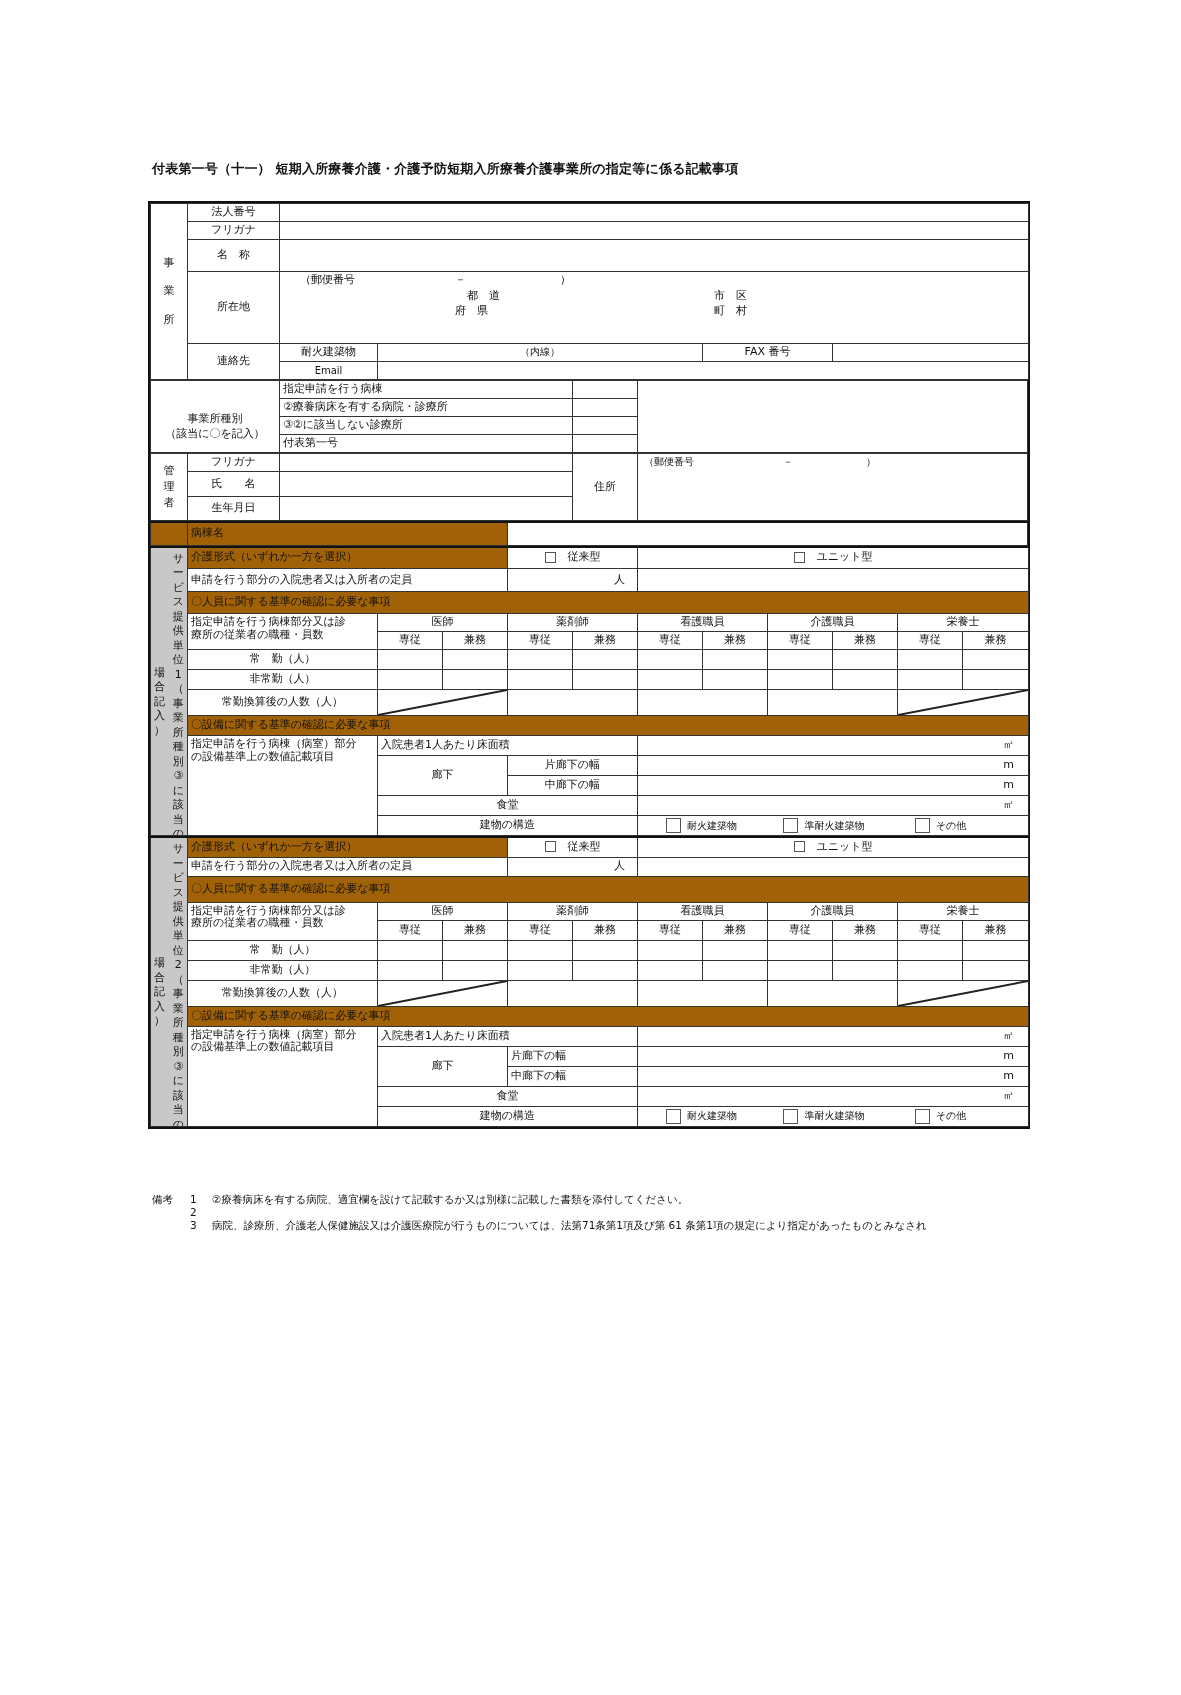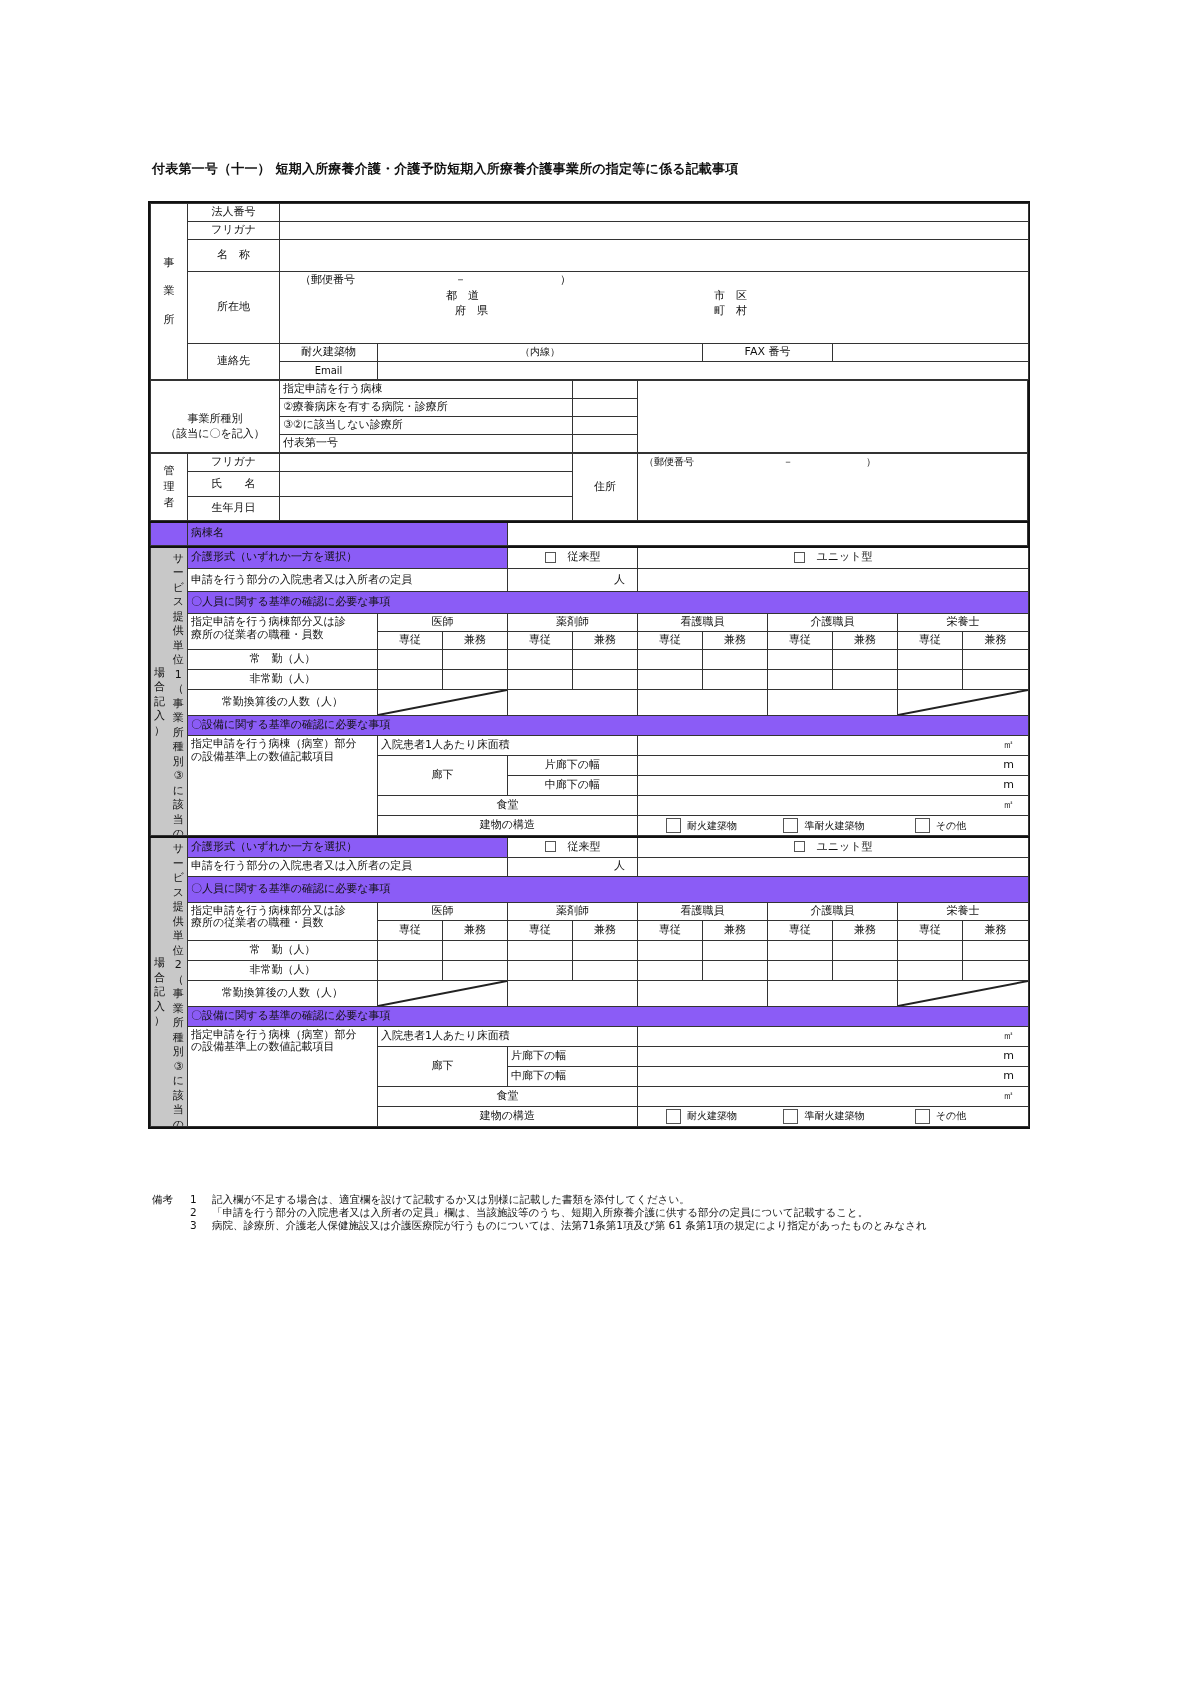--- a/index.html
+++ b/index.html
@@ -4,21 +4,21 @@
 <style>
   * { box-sizing: border-box; margin: 0; padding: 0; }
   html, body { width: 1181px; height: 1695px; background: #ffffff; }
   body { font-family: "DejaVu Sans", "Liberation Sans", sans-serif; color: #111; position: relative; font-size: 11px; }
   .title { position: absolute; left: 152px; top: 160px; font-size: 13px; font-weight: bold; letter-spacing: 0.2px; white-space: nowrap; }
   .form { position: absolute; left: 148px; top: 201px; width: 882px; border: 2px solid #111; }
   table { border-collapse: collapse; width: 100%; table-layout: fixed; }
   td { border: 1px solid #333; padding: 0 3px; font-size: 11px; height: 18px; line-height: 1.15; vertical-align: middle; white-space: nowrap; overflow: hidden; }
   .c { text-align: center; }
   .r { text-align: right; padding-right: 14px; }
-  .gray { background: #8b5cf6; }
+  .gray { background: #a16207; }
   .vlabel { text-align: center; line-height: 1.35; white-space: normal; padding: 0; }
   .vsvc { background: #c8c8c8; padding: 0; position: relative; }
   .vsvc .col1, .vsvc .col2 { position: absolute; display: flex; flex-direction: column; align-items: center; font-size: 11px; line-height: 1.32; }
   .vsvc .col2 { right: 3px; top: 4px; }
   .vsvc .col1 { left: 3px; top: 118px; }
   .cb { display: inline-block; width: 11px; height: 11px; border: 1px solid #555; vertical-align: middle; margin-right: 12px; background: #fff; }
   .cb2 { display: inline-block; width: 15px; height: 15px; border: 1px solid #555; vertical-align: middle; margin-right: 6px; background: #fff; }
   .diag { position: relative; }
   .diag svg { position: absolute; left: 0; top: 0; width: 100%; height: 100%; }
   .smallnote { font-size: 10px; }
@@ -69,21 +69,21 @@
   <tr>
     <td class="c" style="height:32px">名　称</td>
     <td colspan="11"></td>
   </tr>
   <tr>
     <td class="c" style="height:72px">所在地</td>
     <td colspan="11" style="vertical-align:top; position:relative; padding:0">
       <div style="position:absolute; left:20px; top:2px">（郵便番号</div>
       <div style="position:absolute; left:175px; top:2px">－</div>
       <div style="position:absolute; left:280px; top:2px">）</div>
-      <div style="position:absolute; left:166px; top:18px">都　道</div>
+      <div style="position:absolute; left:187px; top:18px">都　道</div>
       <div style="position:absolute; left:175px; top:33px">府　県</div>
       <div style="position:absolute; left:434px; top:18px">市　区</div>
       <div style="position:absolute; left:434px; top:33px">町　村</div>
     </td>
   </tr>
   <tr>
     <td rowspan="2" class="c">連絡先</td>
     <td class="c" style="height:16px">耐火建築物</td>
     <td colspan="5" class="c"><span class="smallnote">（内線）</span></td>
     <td colspan="2" class="c">FAX 番号</td>
@@ -507,25 +507,24 @@
 </tbody>
     </table>
 
 <colgoup></colgoup>
 </div>
 
 <div class="notes">
   <div class="row">
     <span class="hd">備考</span>
     <span class="num">1</span>
-    <span>記入欄が不足する場合は、適宜欄を設けて記載するか又は別様に記載した書類を添付してください。</span>
+    <span>②療養病床を有する病院、適宜欄を設けて記載するか又は別様に記載した書類を添付してください。</span>
   </div>
   <div class="row">
     <span class="hd"></span>
     <span class="num">2</span>
-    <span>「申請を行う部分の入院患者又は入所者の定員」欄は、当該施設等のうち、短期入所療養介護に供する部分の定員について記載すること。</span>
   </div>
   <div class="row">
     <span class="hd"></span>
     <span class="num">3</span>
     <span>病院、診療所、介護老人保健施設又は介護医療院が行うものについては、法第71条第1項及び第 61 条第1項の規定により指定があったものとみなされ</span>
   </div>
 </div>
 
 </body></html>

